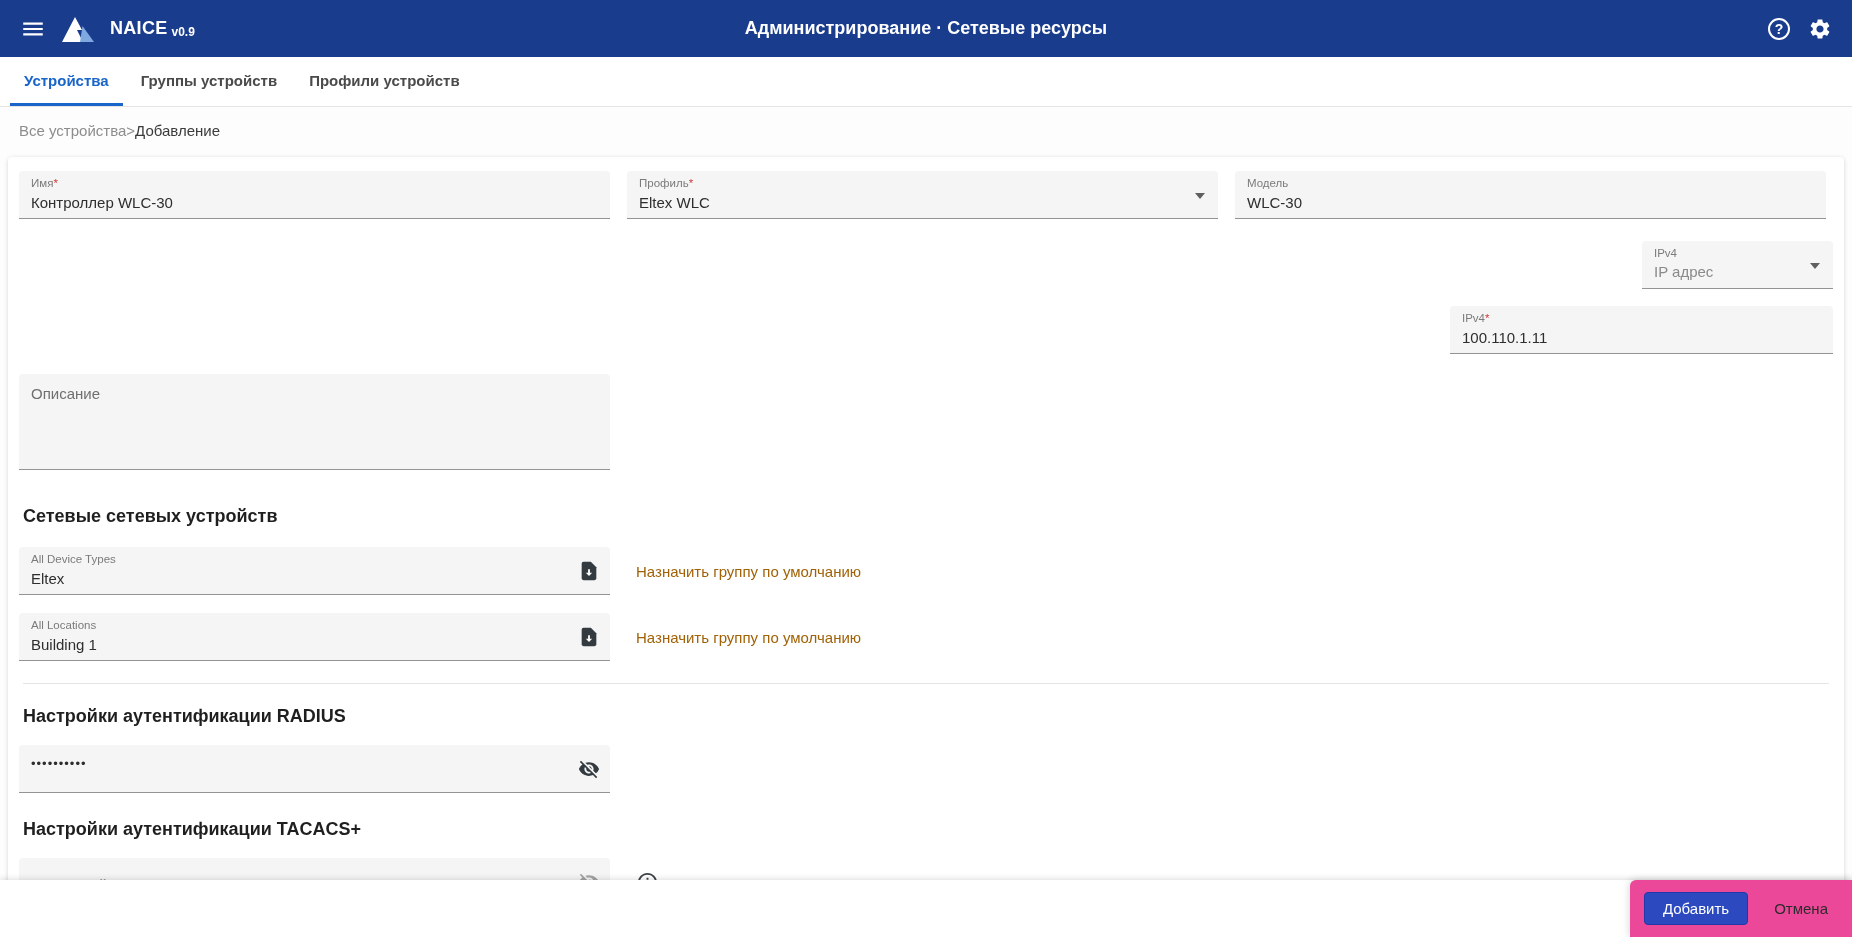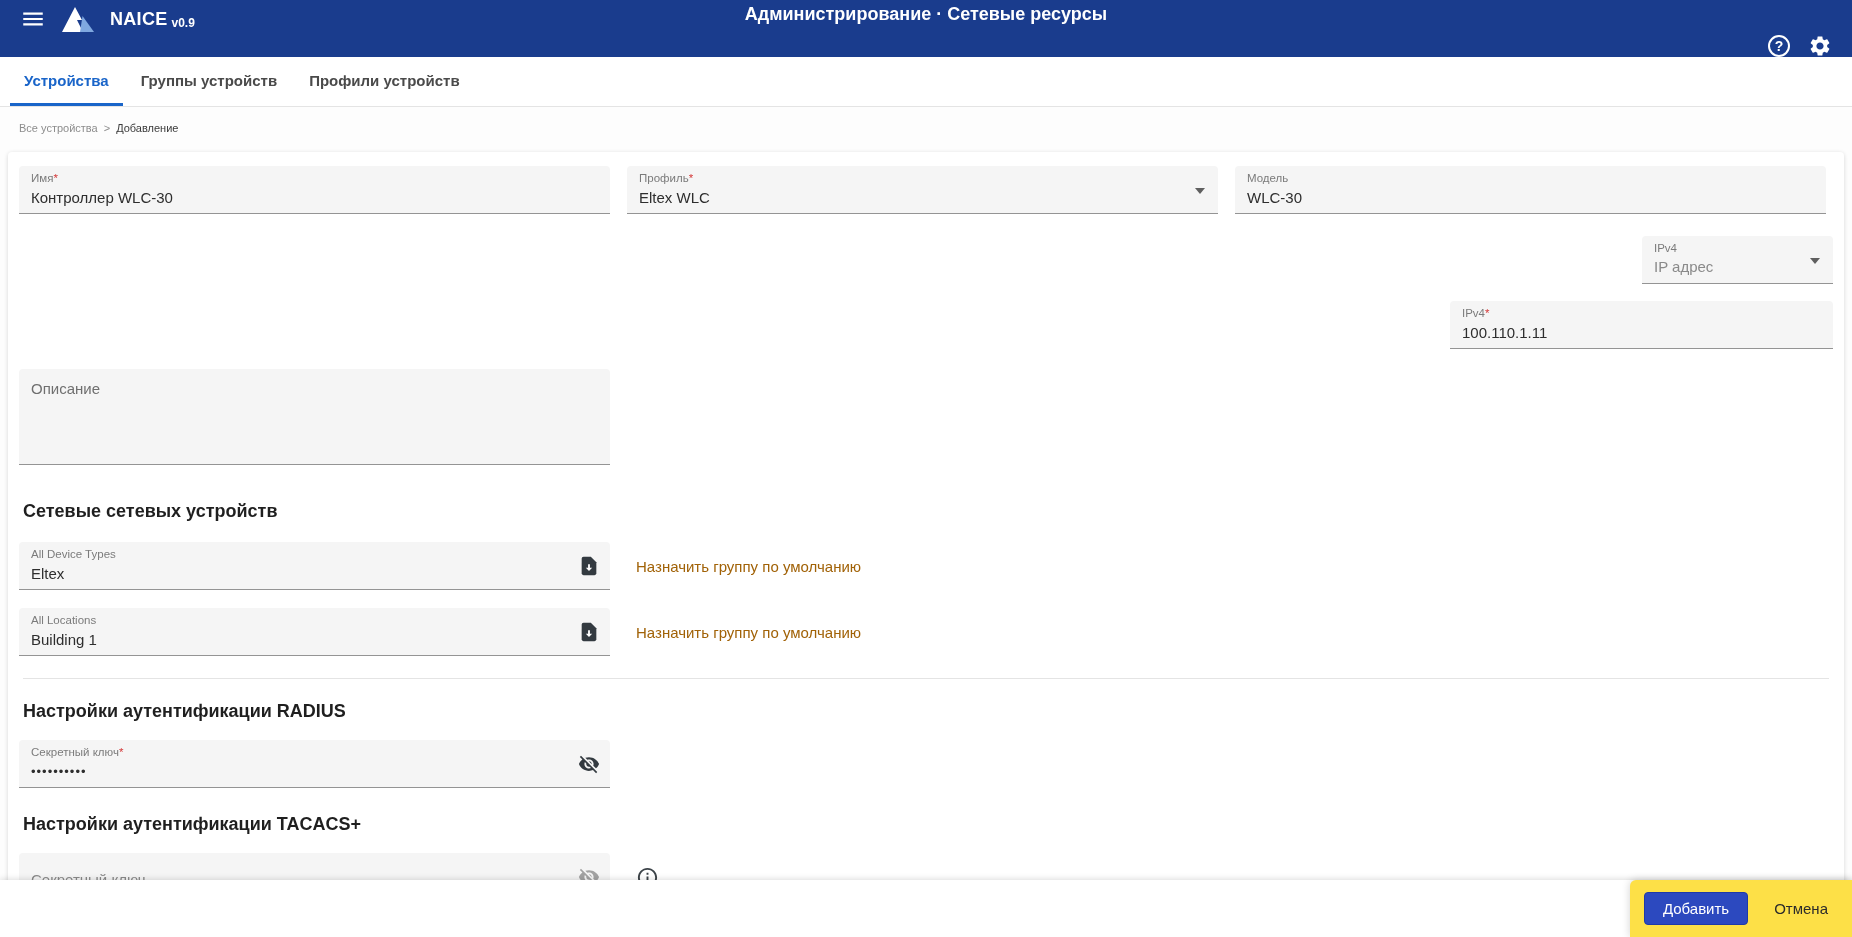--- a/index.html
+++ b/index.html
@@ -4,22 +4,22 @@
 <style>
   * { box-sizing: border-box; }
   html,body { margin:0; padding:0; }
   body {
     width:1852px; height:937px; position:relative; overflow:hidden;
     font-family:"Liberation Sans", sans-serif;
     background:#fdfdfd; color:#2e2e2e;
   }
   
   .topbar{
-    height:57px; background:#1a3c8d; display:flex; 
-    padding:4px 20px; color:#fff; position:relative;flex-direction:column;
+    height:57px; background:#1a3c8d; display:flex; align-items:center;
+    padding:16px 20px; color:#fff; position:relative;
   }
   .topbar-left{ display:flex; align-items:center; gap:14px; }
   .icon-btn{ display:flex; align-items:center; justify-content:center; cursor:pointer; }
   .brand{ font-size:18px; font-weight:bold; letter-spacing:.3px; }
   .version{ font-size:12px; font-weight:600; margin-left:4px; position:relative; top:2px; }
   .topbar-title{
     position:absolute; left:50%; transform:translateX(-50%);
     font-size:18px; font-weight:bold; white-space:nowrap;
   }
   .topbar-right{ margin-left:auto; display:flex; align-items:center; gap:18px; }
@@ -34,22 +34,22 @@
     display:flex; align-items:stretch; padding-left:8px;
   }
   .tab{
     display:flex; align-items:center; padding:0 14px; margin:0 2px;
     font-size:15px; font-weight:600; color:#4a4a4a; cursor:pointer;
     border-bottom:3px solid transparent;
   }
   .tab.active{ color:#1a65c9; border-bottom-color:#1a65c9; }
   
   .breadcrumb{
-    padding:15px 0 10px 19px; font-size:11px; color:#8d8d8d;
-    display:flex; align-items:center; gap:6px;
+    padding:15px 0 10px 19px; font-size:15px; color:#8d8d8d;
+    display:flex; align-items:center; gap:0;
   }
   .crumb-parent{ color:#8d8d8d; cursor:pointer; }
   .crumb-sep{ color:#8d8d8d; }
   .crumb-current{ color:#3b3b3b; }
   
   .card{
     margin:8px 8px 0; background:#fff; border-radius:4px;
     box-shadow:0 1px 4px rgba(0,0,0,.16);
     padding:14px 11px 24px;
   }
@@ -102,21 +102,21 @@
   .divider{ border:none; border-top:1px solid #e4e4e4; margin:22px 4px 0; }
   .secret-row{ display:flex; align-items:center; gap:26px; margin-top:18px; }
   .dots{ letter-spacing:1px; font-size:13px; margin-top:5px; }
   
   .footer{
     position:absolute; left:0; right:0; bottom:0; height:57px;
     background:#fff; box-shadow:0 -1px 6px rgba(0,0,0,.14);
     display:flex; align-items:center; justify-content:flex-end;
   }
   .footer-actions{
-    background:#fde047; border-radius:6px 0 0 0;
+    background:#ec4899; border-radius:6px 0 0 0;
     box-shadow:0 0 8px rgba(0,0,0,.18);
     height:57px; display:flex; align-items:center; gap:20px; padding:0 18px 0 14px;
   }
   .btn-primary{
     background:#2c49bf; color:#fff; border:1px solid #1f3aa8; border-radius:4px;
     font-size:15px; font-family:inherit; padding:7px 18px; cursor:pointer;
   }
   .btn-text{
     background:none; border:none; color:#2b2b2b; font-size:15px;
     font-family:inherit; cursor:pointer; padding:7px 6px;
@@ -241,23 +241,20 @@
     <a class="link">Назначить группу по умолчанию</a>
   </div>
 
   <hr class="divider">
 
   <h2 class="section-title rad">Настройки аутентификации RADIUS</h2>
 
   <div class="secret-row">
     <div class="field w-lg with-icon">
       <div class="ftext">
-        <div class="flabel">
-          <span>Секретный ключ</span><span class="req">*</span>
-        </div>
         <div class="fvalue dots">••••••••••</div>
       </div>
       <span class="gicon">
         <svg width="22" height="22" viewBox="0 0 24 24">
             <path fill="#333a40" d="M12 7c2.76 0 5 2.24 5 5 0 .65-.13 1.26-.36 1.83l2.92 2.92c1.51-1.26 2.7-2.89 3.43-4.75-1.73-4.39-6-7.5-11-7.5-1.4 0-2.74.25-3.98.7l2.16 2.16C10.74 7.13 11.35 7 12 7zM2 4.27l2.28 2.28.46.46C3.08 8.3 1.78 10.02 1 12c1.73 4.39 6 7.5 11 7.5 1.55 0 3.03-.3 4.38-.84l.42.42L19.73 22 21 20.73 3.27 3 2 4.27zM7.53 9.8l1.55 1.55c-.05.21-.08.43-.08.65 0 1.66 1.34 3 3 3 .22 0 .44-.03.65-.08l1.55 1.55c-.67.33-1.41.53-2.2.53-2.76 0-5-2.24-5-5 0-.79.2-1.53.53-2.2zm4.31-.78l3.15 3.15.02-.16c0-1.66-1.34-3-3-3l-.17.01z"></path>
           </svg>
       </span>
     </div>
   </div>
 

